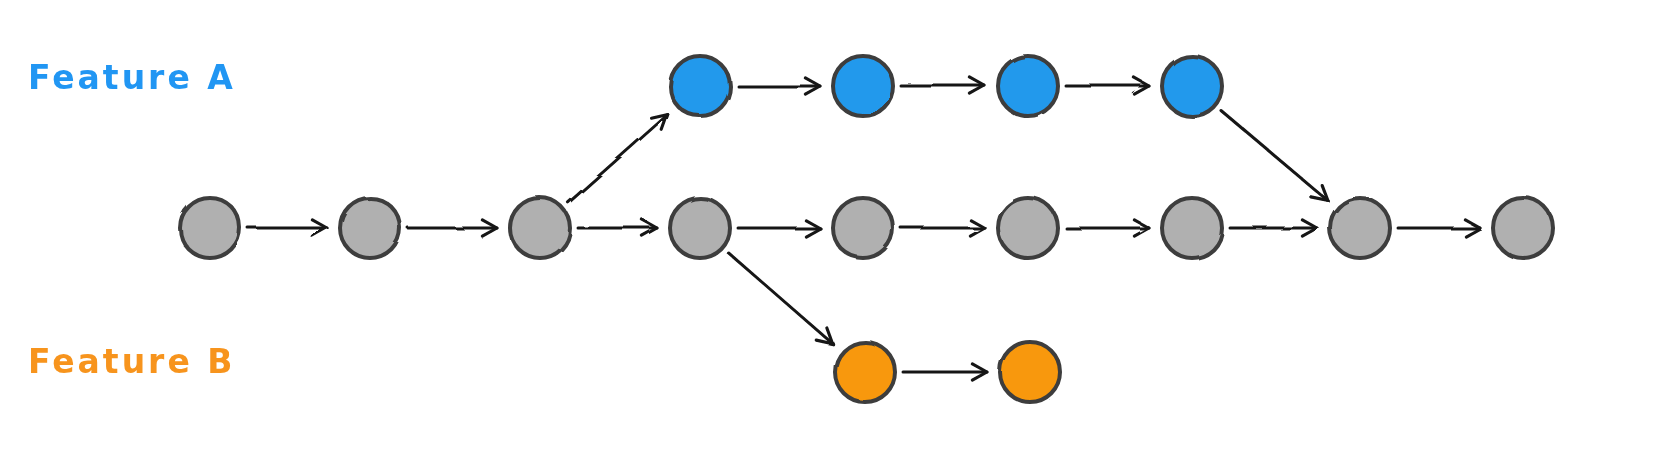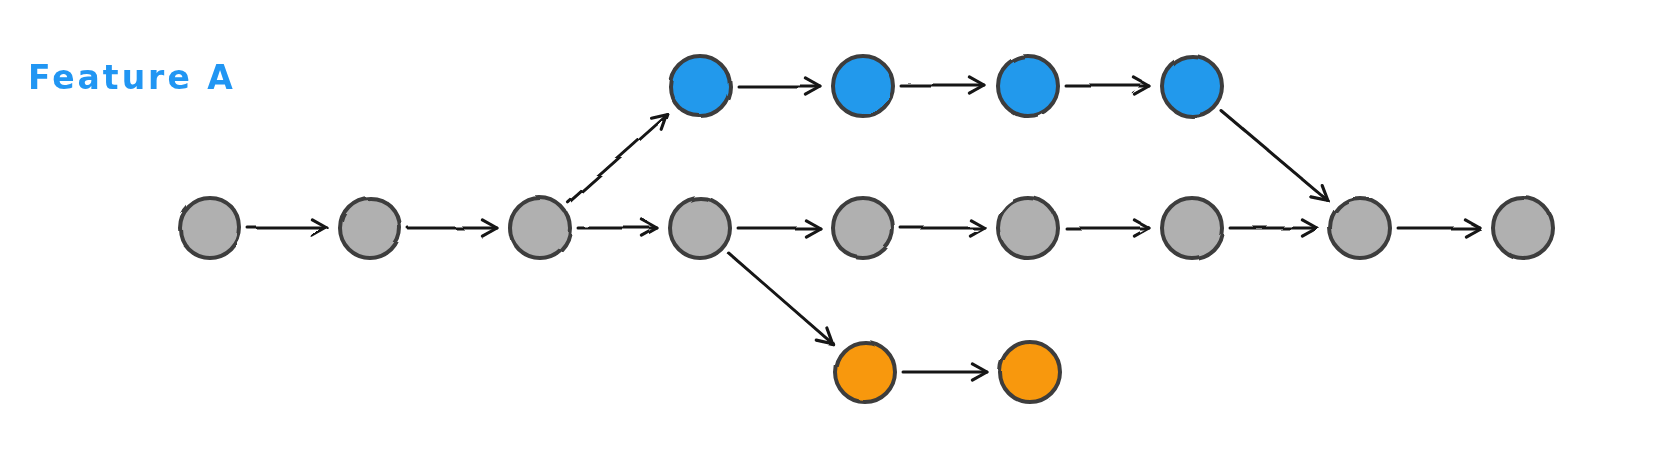--- a/index.html
+++ b/index.html
@@ -80,14 +80,15 @@
         <circle cx="1028" cy="228" r="30" fill="#b0b0b0" stroke="#3d3d3d" stroke-width="4"></circle>
         <circle cx="1192" cy="228" r="30" fill="#b0b0b0" stroke="#3d3d3d" stroke-width="4"></circle>
         <circle cx="1360" cy="228" r="30" fill="#b0b0b0" stroke="#3d3d3d" stroke-width="4"></circle>
         <circle cx="1523" cy="228" r="30" fill="#b0b0b0" stroke="#3d3d3d" stroke-width="4"></circle>
         <circle cx="865" cy="372" r="30" fill="#f8980b" stroke="#3d3d3d" stroke-width="4"></circle>
         <circle cx="1030" cy="372" r="30" fill="#f8980b" stroke="#3d3d3d" stroke-width="4"></circle>
       </g>
   </svg>
 
   <div class="branch-label" style="color: rgb(33, 150, 243); left: 28px; top: 58px;">Feature A</div>
+  <div class="branch-label" style="color: rgb(247, 148, 29); left: 28px; top: 342px;">Feature B</div>
 
 </div>
 
 </body></html>

